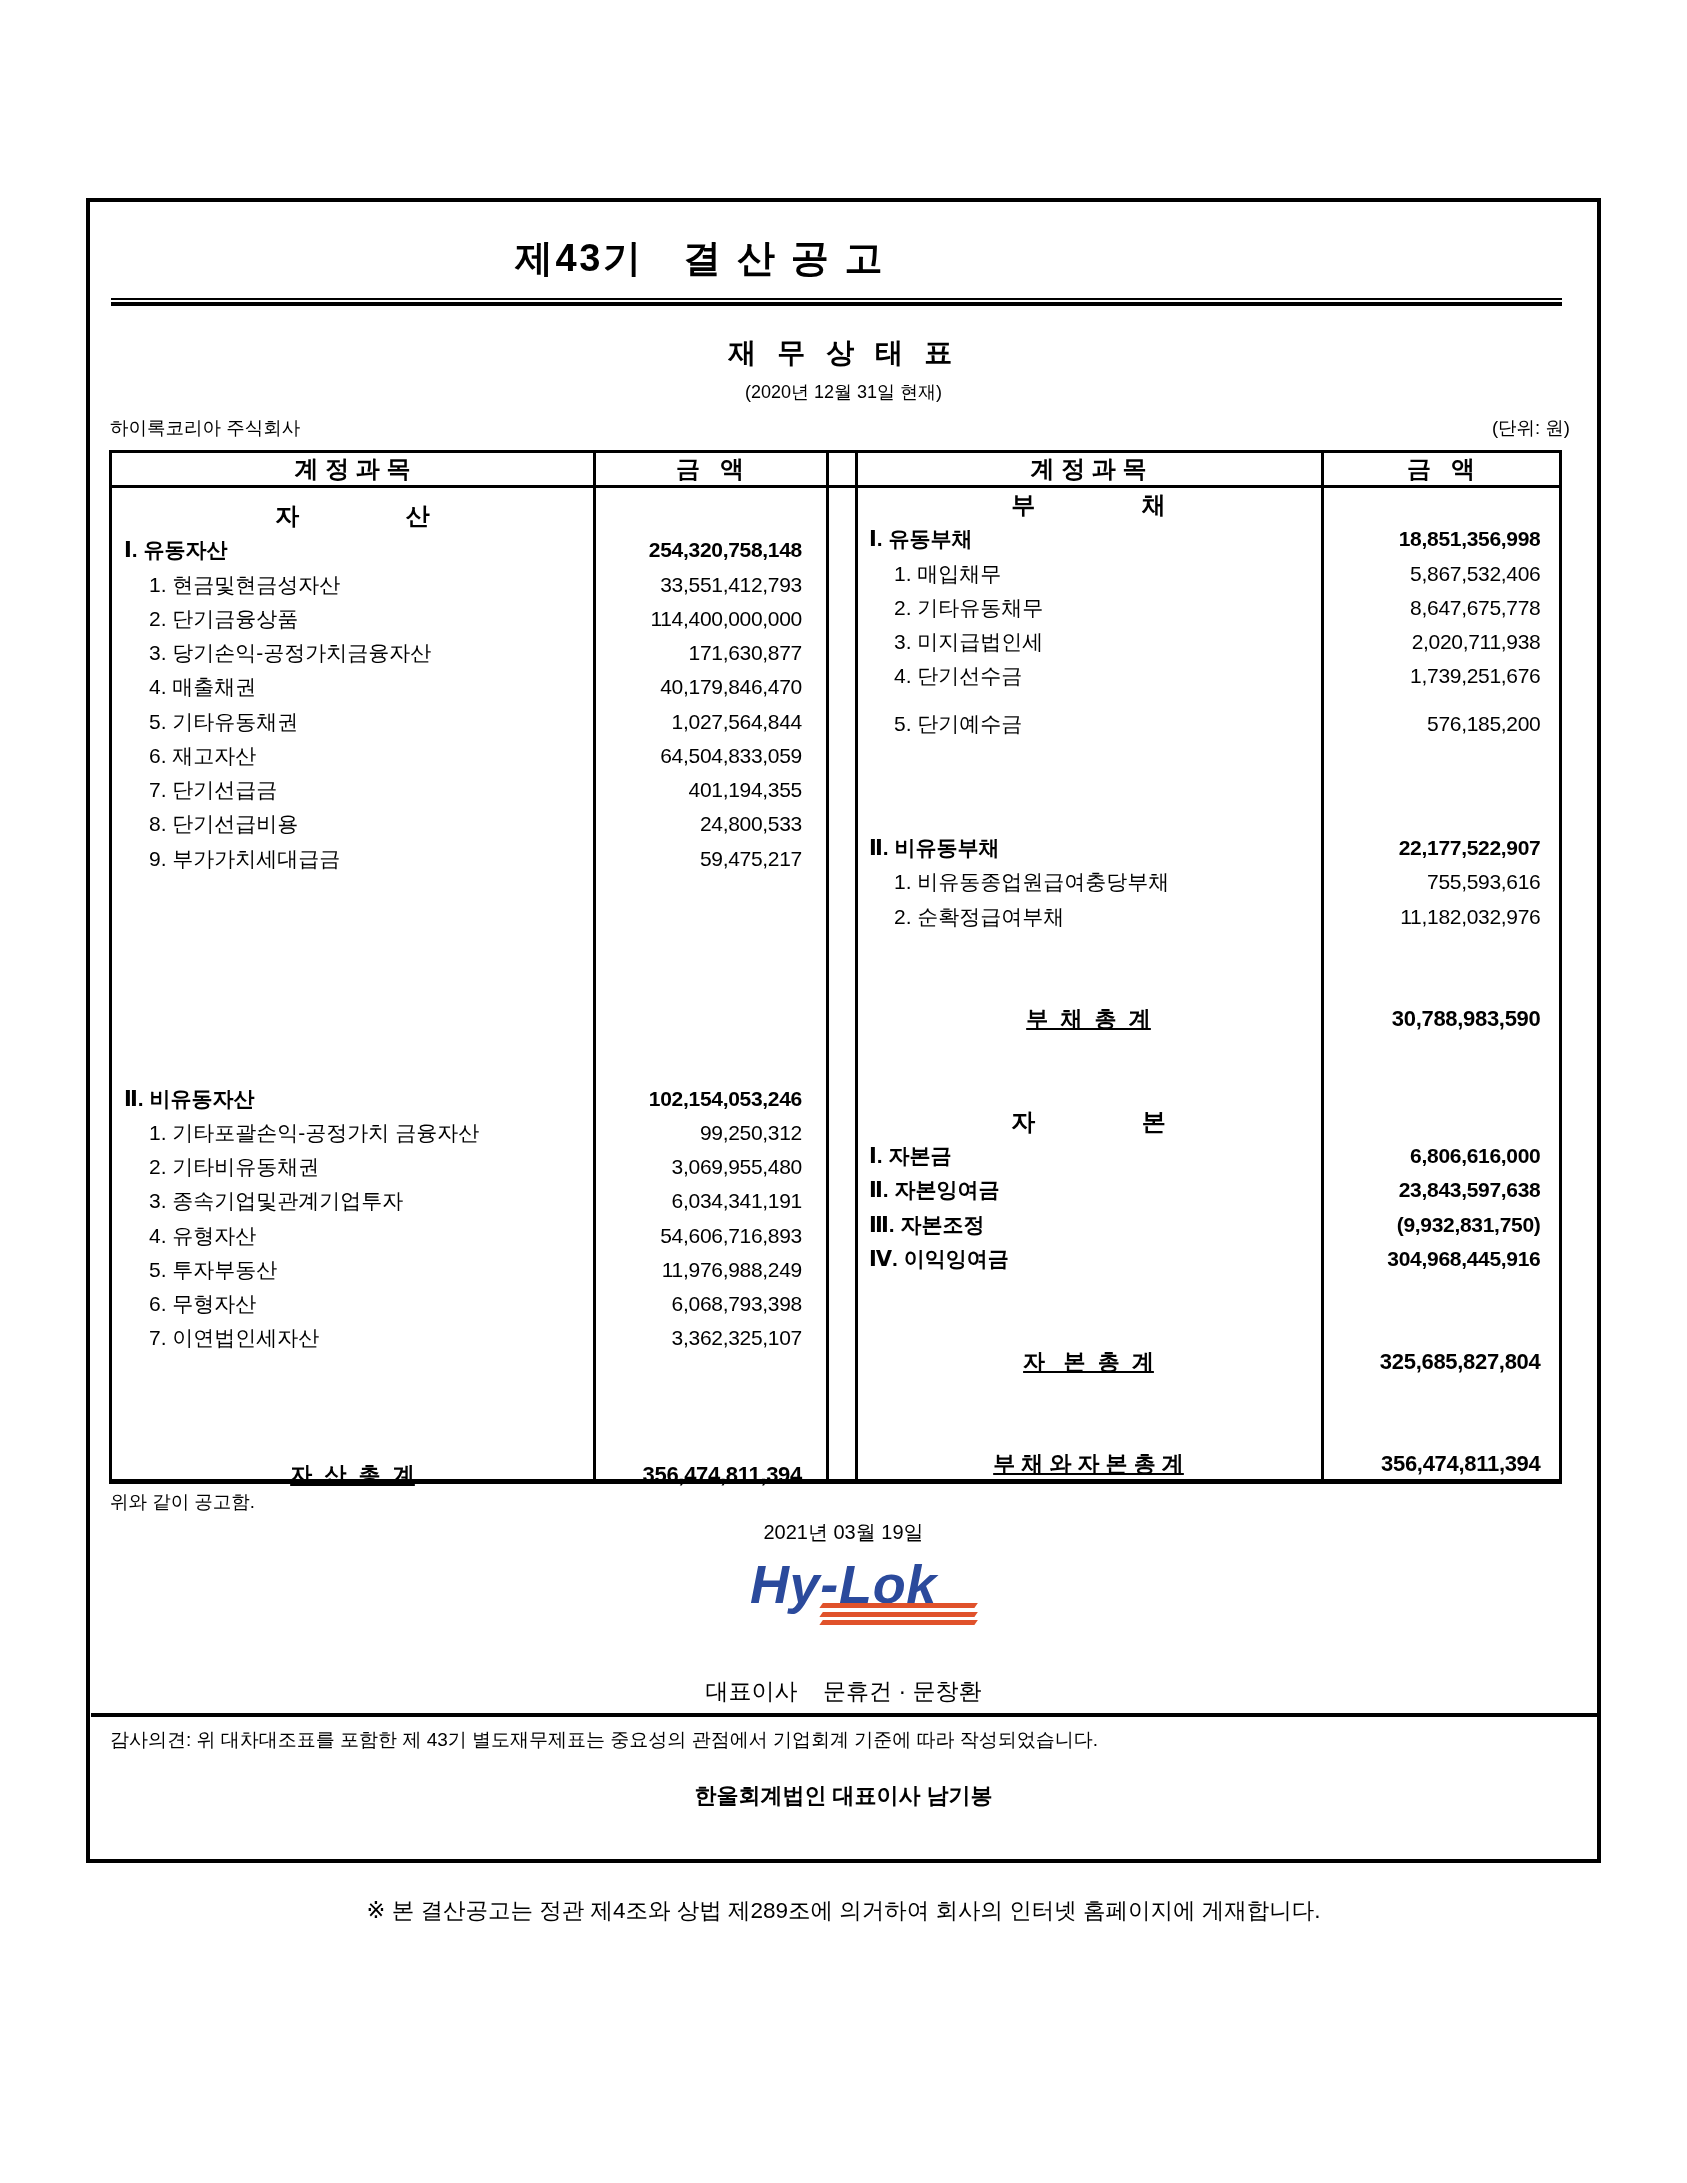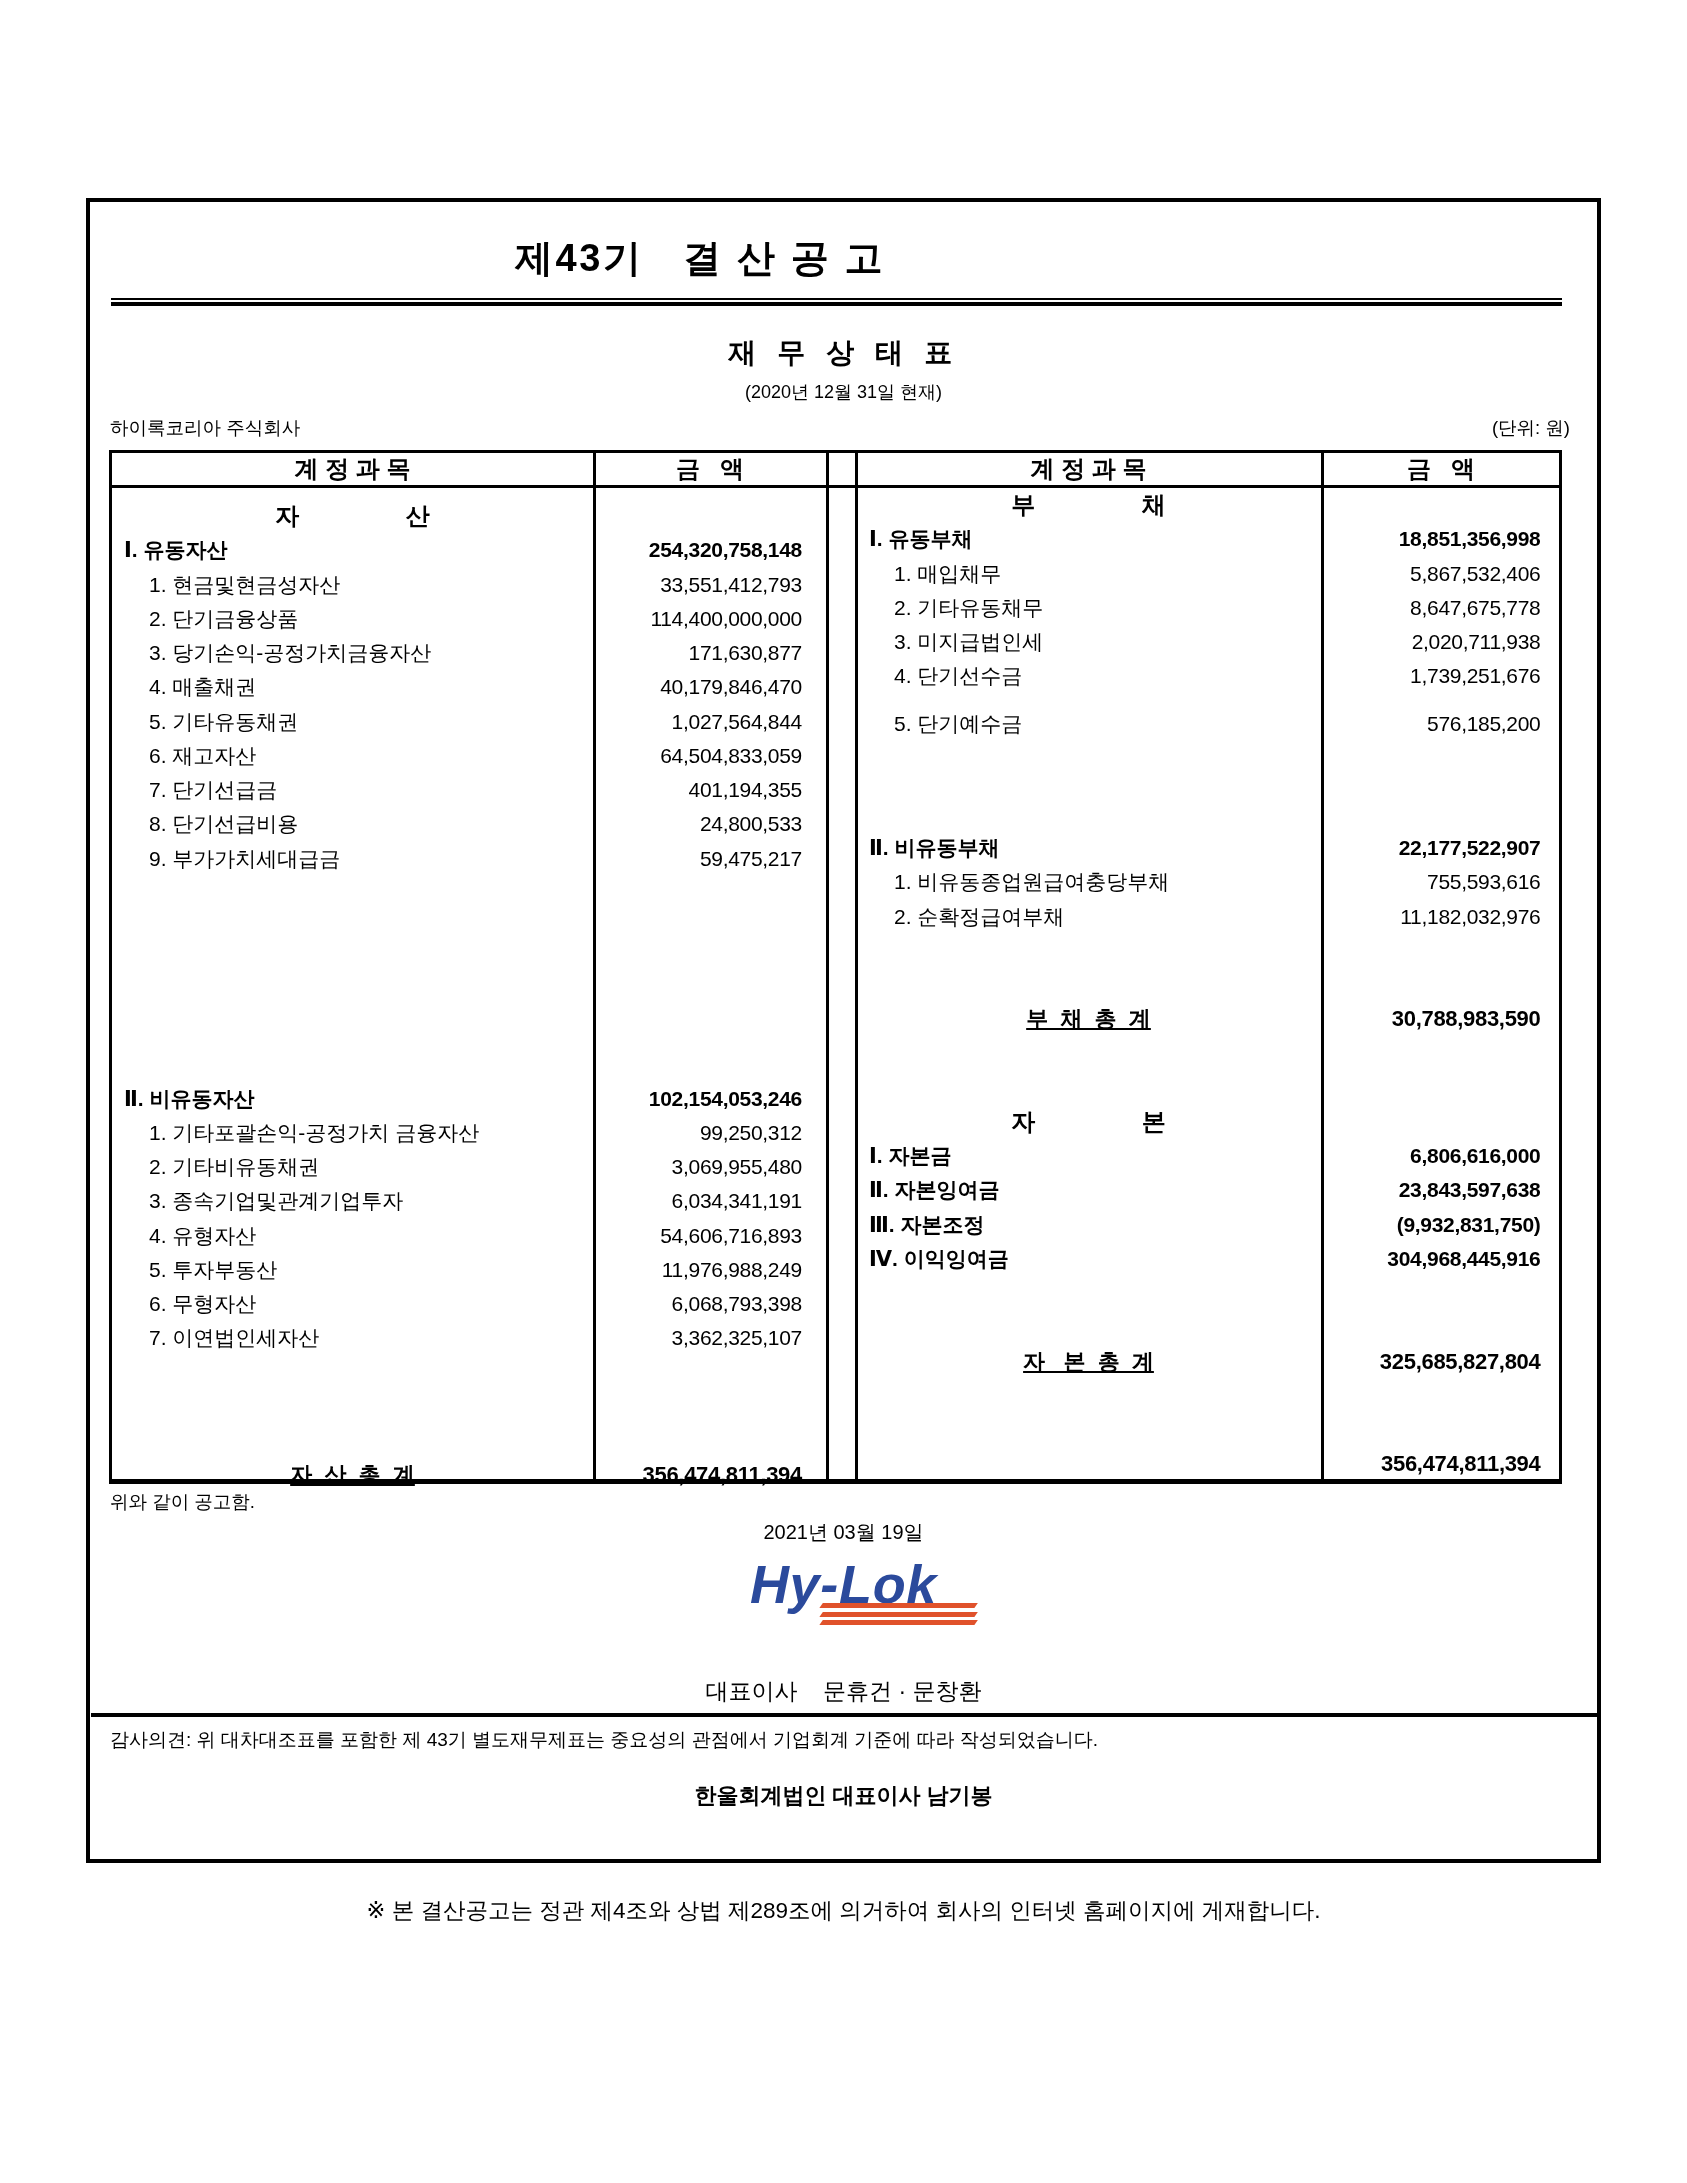--- a/index.html
+++ b/index.html
@@ -284,20 +284,21 @@
         <span class="label">Ⅳ. 이익잉여금</span>
         <span class="amount">304,968,445,916</span>
       </div>
 
       <div class="trow total" style="top: 857px;">
         <span class="label">자&nbsp;&nbsp;&nbsp;본&nbsp;&nbsp;총&nbsp;&nbsp;계</span>
         <span class="amount">325,685,827,804</span>
       </div>
 
       <div class="trow total" style="top: 959px;">
+        <span class="label">부&nbsp;채&nbsp;와&nbsp;자&nbsp;본&nbsp;총&nbsp;계</span>
         <span class="amount">356,474,811,394</span>
       </div>
     </div>
 
   <div class="abs announce">위와 같이 공고함.</div>
   <div class="abs date-line">2021년 03월 19일</div>
 
   <div class="abs logo-wrap">
     <div class="logo">
       <span class="logo-text" style="color: rgb(43, 74, 156);">Hy-Lok</span>

